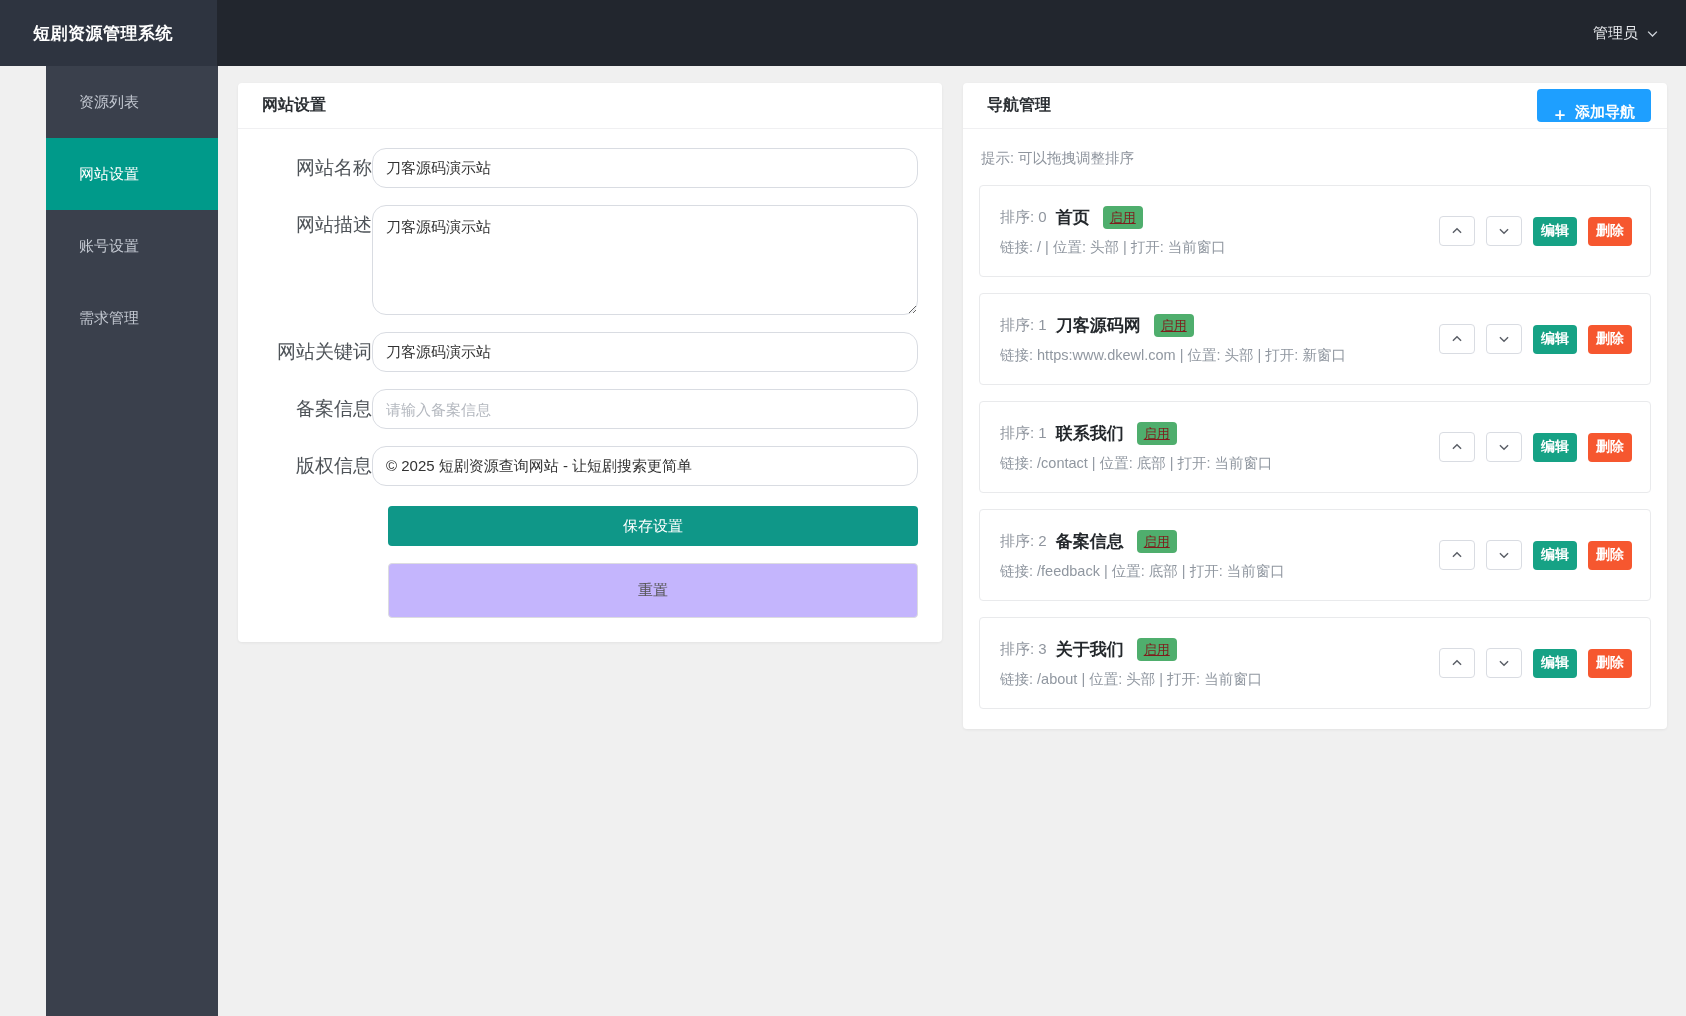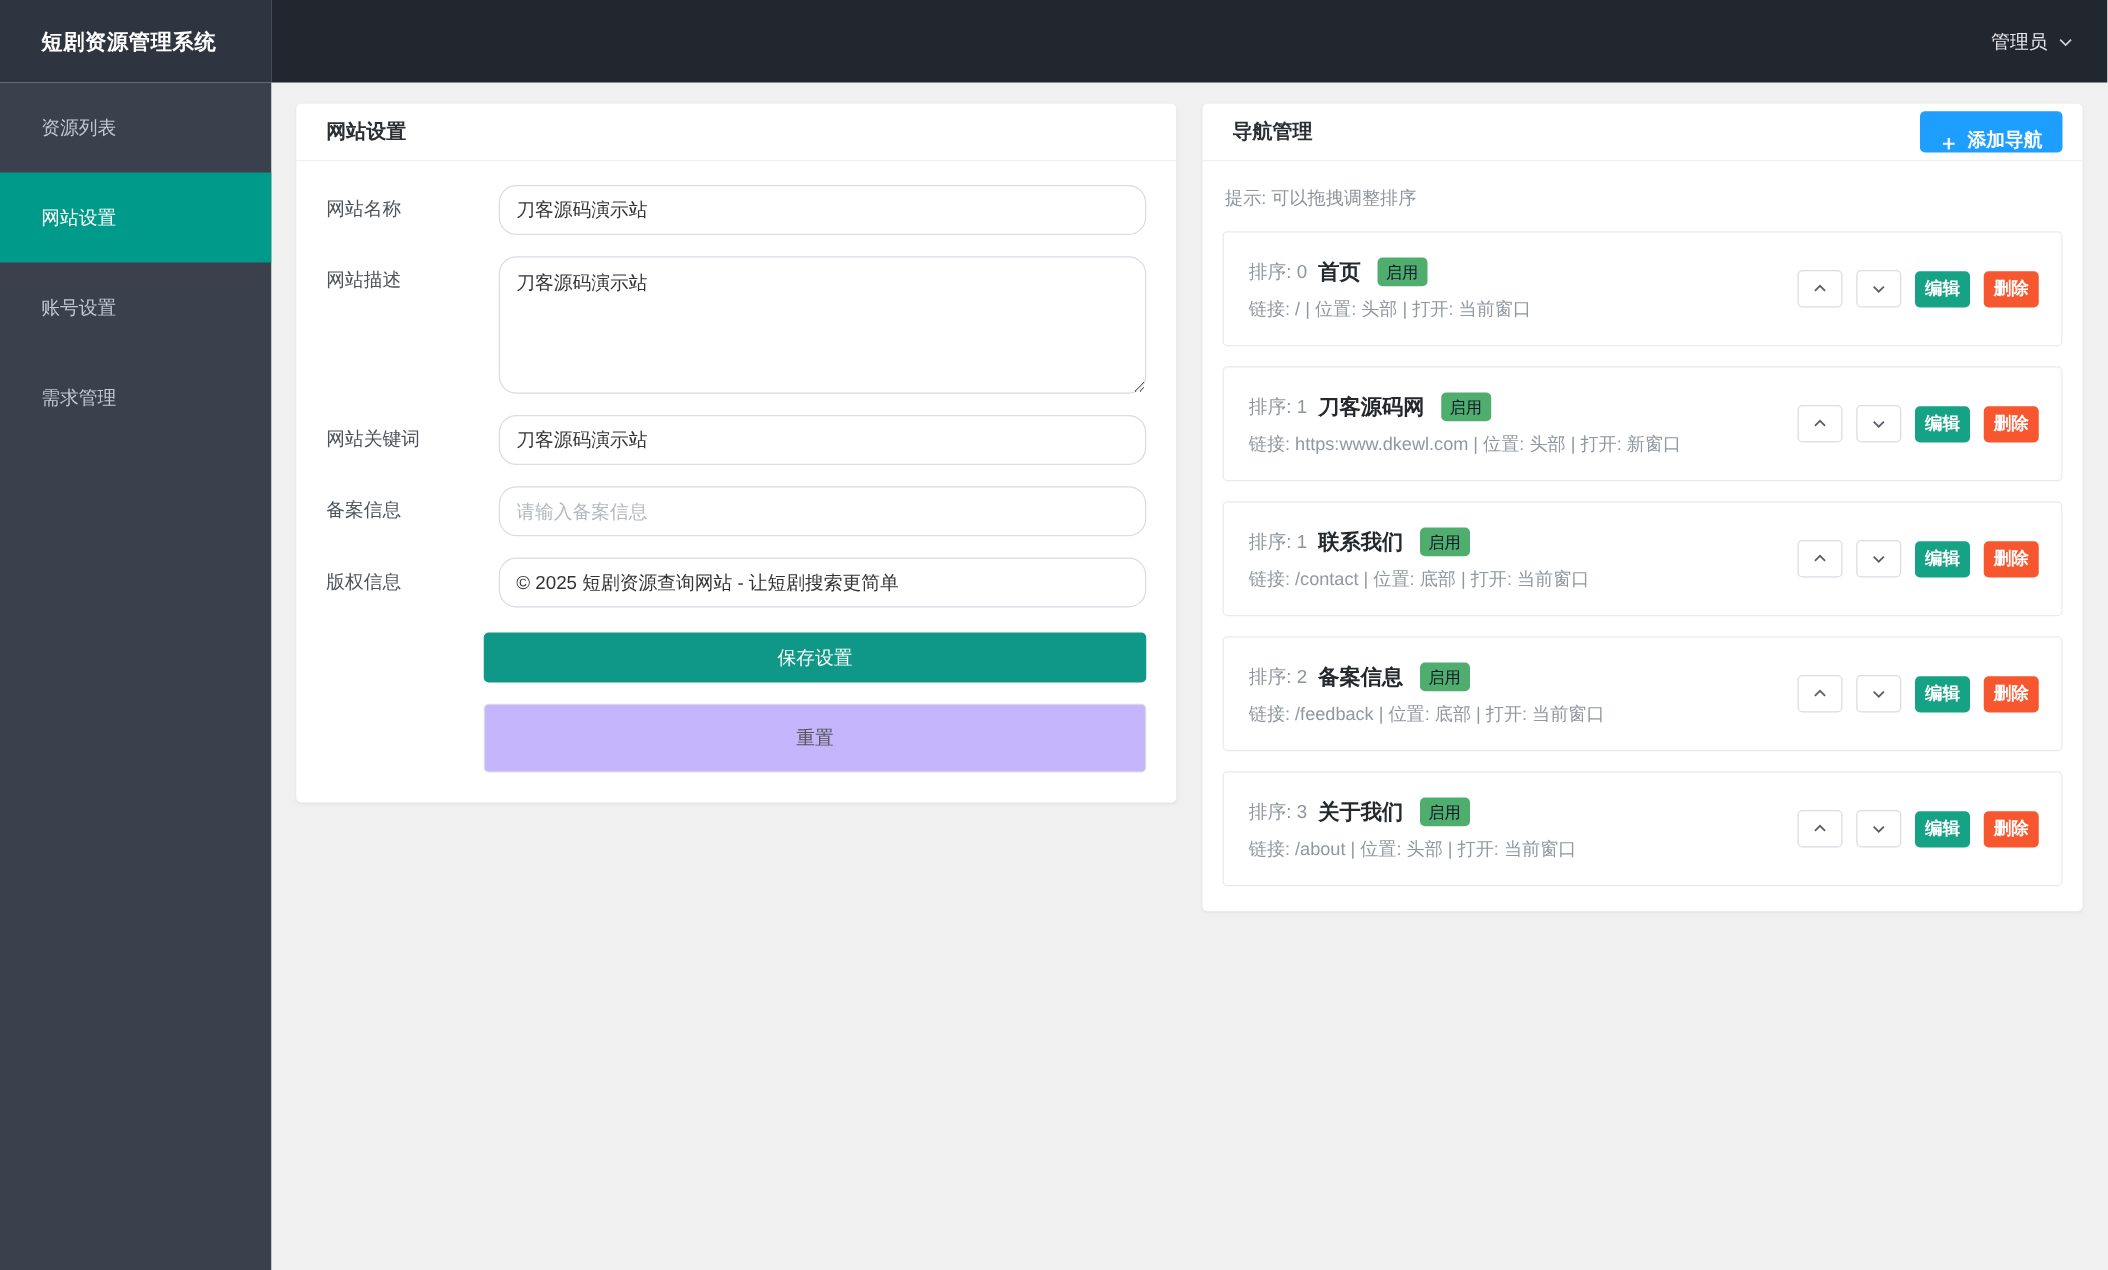--- a/index.html
+++ b/index.html
@@ -18,43 +18,43 @@
     display:flex; align-items:center; padding-left:33px;
   }
   .topbar {
     flex:1; background:var(--topbar-bg,#22262e);
     display:flex; align-items:center; justify-content:flex-end; padding-right:26px;
   }
   .user-menu { display:flex; align-items:center; gap:7px; color:#e8eaee; font-size:15px; cursor:pointer;font-family:Liberation Mono, monospace; }
 
   
   .layout { display:flex; height:950px; }
-  .sidebar { width:217px; flex-shrink:0; background:var(--sidebar-bg,#3a404c); }
+  .sidebar { width:172px; flex-shrink:0; background:var(--sidebar-bg,#3a404c);margin-left:46px; }
   .side-item {
     height:72px; display:flex; align-items:center; padding-left:33px;
     color:#c3c8d1; font-size:15px; cursor:pointer;
   }
   .side-item.active { background:var(--sidebar-active,#009a8a); color:#fff; }
 
   .main { flex:1; padding:17px 20px; display:flex; gap:21px; align-items:flex-start; }
 
   
   .card { background:#fff; border-radius:4px; box-shadow:0 1px 3px rgba(0,0,0,.06); width:704px; }
   .card-header {
     height:46px; display:flex; align-items:center; justify-content:space-between;
     padding:0 16px 0 24px; border-bottom:1px solid #f0f0f2;
   }
   .card-title { font-size:16px; font-weight:bold; color:#2b2f33; }
 
   
   .settings-card .card-body { padding:19px 24px 24px; }
   .form-row { display:flex; align-items:flex-start; margin-bottom:17px; }
   .form-label {
-    width:110px; flex-shrink:0; text-align:left; margin-right:28px;
-    font-size:15px; color:#4e5358; line-height:40px;
+    width:110px; flex-shrink:0; text-align:right; margin-right:0;
+    font-size:19px; color:#4e5358; line-height:40px;
   }
   .form-input {
     flex:1; height:40px; border:1px solid #d9dce2; border-radius:14px;
     padding:0 13px; font-size:15px; color:#333; font-family:inherit; background:#fff;
   }
   textarea.form-input { height:110px; padding:10px 13px; resize:vertical; line-height:1.4; }
   .form-input::placeholder { color:#b4b8bf; }
   .form-actions { margin-left:126px; padding-top:3px; display:flex; gap:17px;flex-direction:column; }
   .btn { border:none; border-radius:4px; cursor:pointer; font-family:inherit; }
   .btn-save { background:var(--save-teal,#0f9788); color:#fff; height:40px; padding:0 25px; font-size:15px; }
@@ -70,22 +70,22 @@
   .nav-item {
     height:92px; border:1px solid #e9eaec; border-radius:4px;
     padding:12px 18px 12px 20px; margin-bottom:16px;
     display:flex; justify-content:space-between; align-items:center;
   }
   .nav-item:last-child { margin-bottom:0; }
   .nav-title-row { display:flex; align-items:center; }
   .sort-text { color:#8f959e; font-size:15px; margin-right:9px; }
   .nav-name { font-size:17px; font-weight:bold; color:#24282c; margin-right:13px; }
   .badge-enabled {
-    background:var(--badge-green,#4fae6d); color:#0f172a; font-size:13px;
-    padding:5px 7px; border-radius:4px; line-height:1;
+    background:var(--badge-green,#4fae6d); color:#7f1d1d; font-size:13px;
+    padding:5px 7px; border-radius:4px; line-height:1;text-decoration:underline;
   }
   .nav-meta { color:#9097a0; font-size:14.5px; margin-top:9px; }
   .nav-actions { display:flex; align-items:center; gap:11px; }
   .icon-btn {
     width:36px; height:30px; background:#fff; border:1px solid #d9dce2; border-radius:4px;
     display:flex; align-items:center; justify-content:center; cursor:pointer;
   }
   .btn-edit { background:var(--edit-teal,#16a285); color:#fff; height:29px; padding:0 8px; font-size:14px; font-weight:bold; }
   .btn-delete { background:var(--delete-orange,#f6572f); color:#fff; height:29px; padding:0 8px; font-size:14px; font-weight:bold; }
 </style>

